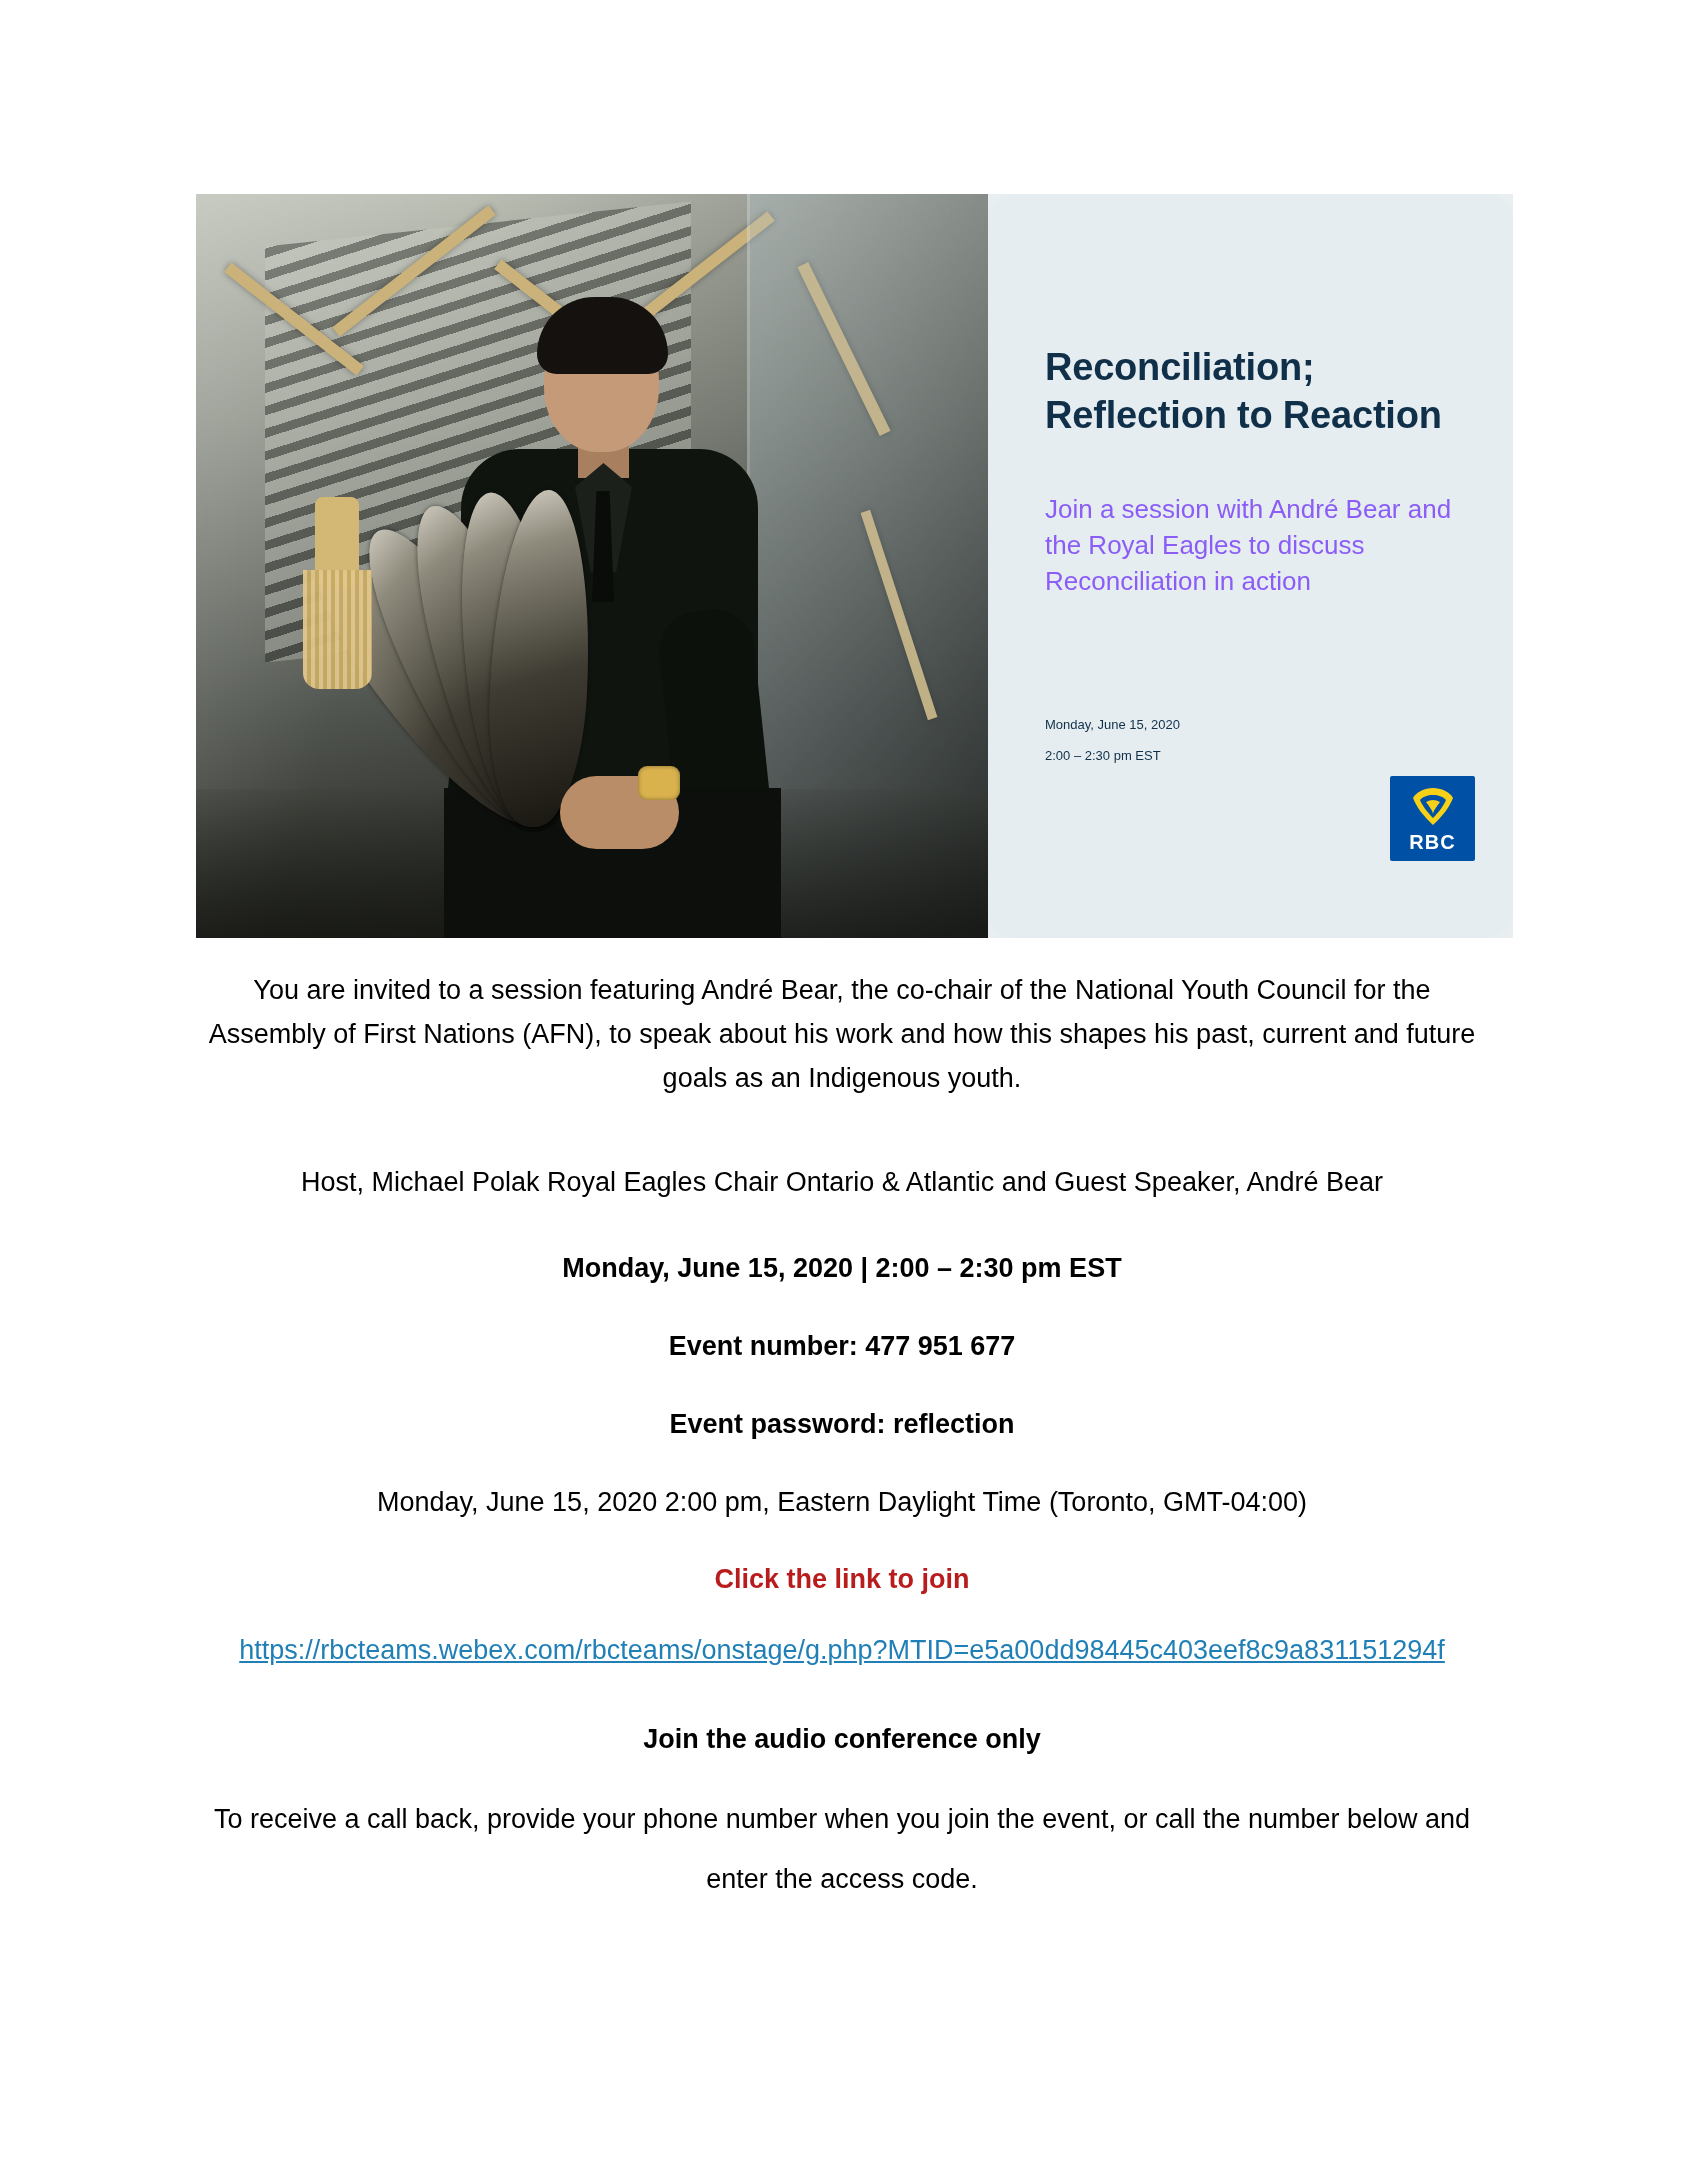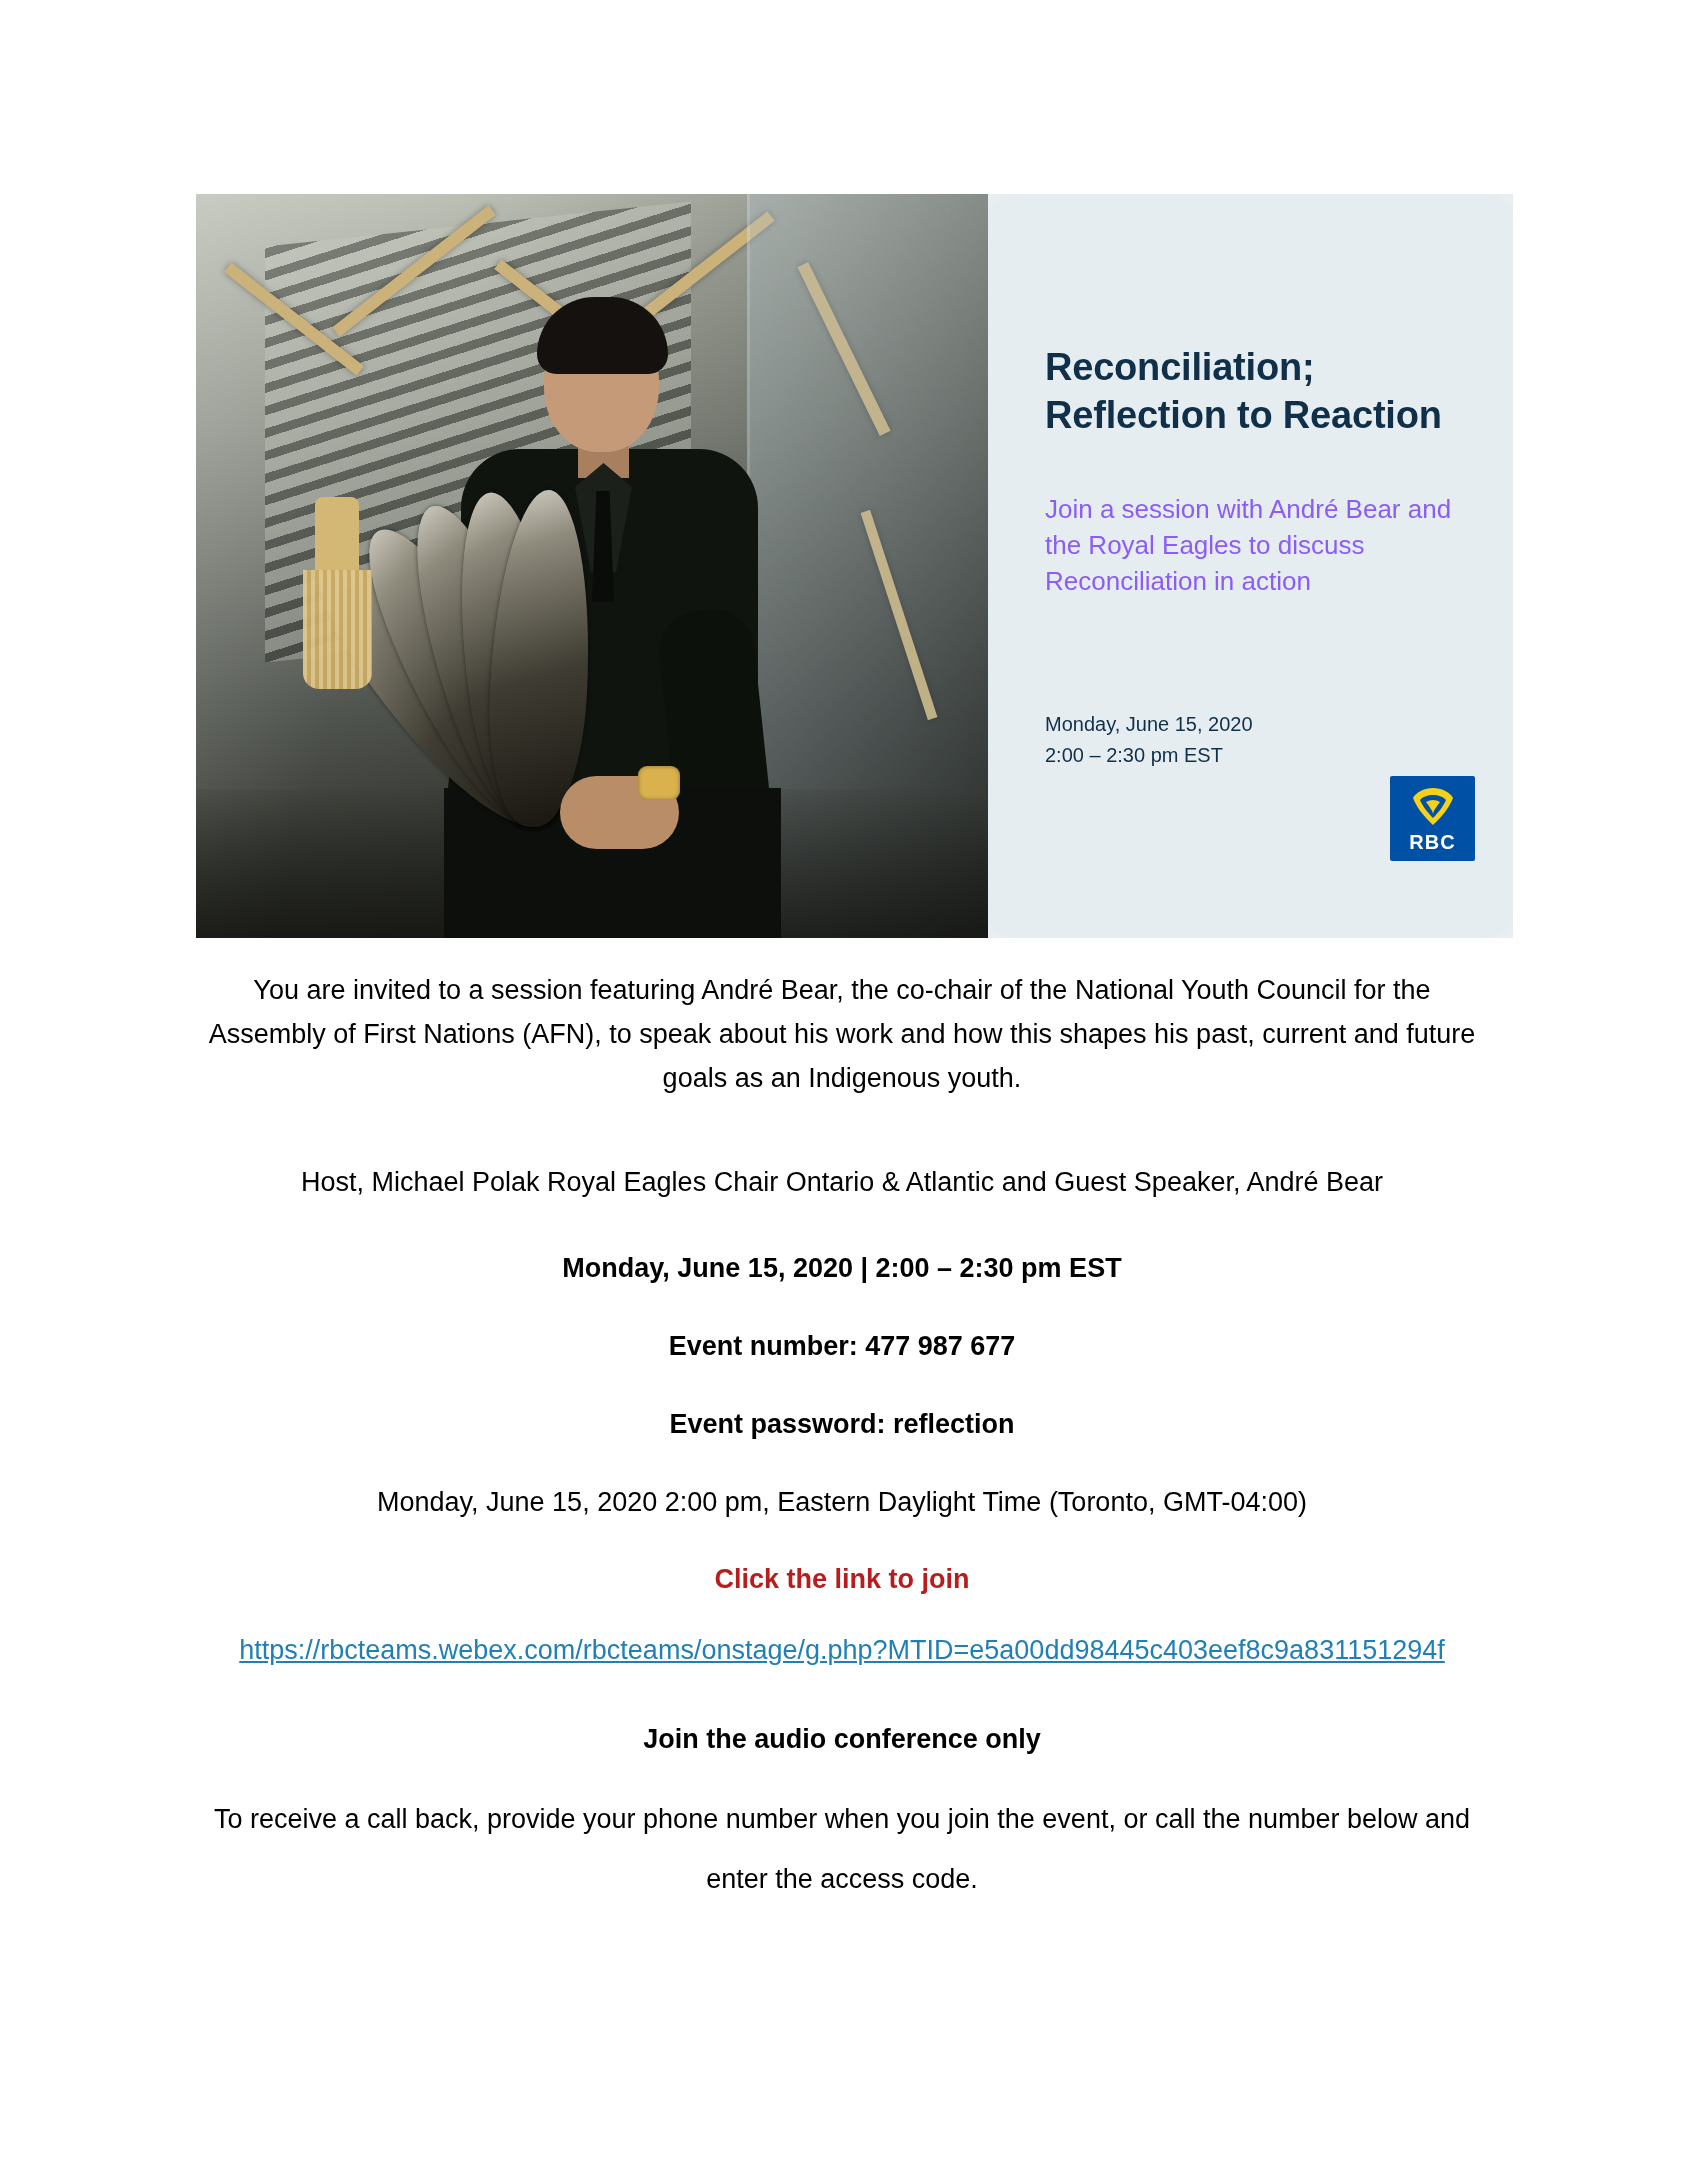--- a/index.html
+++ b/index.html
@@ -270,21 +270,21 @@
     width: 446px;
     font-size: 26px;
     line-height: 36px;
     color: #8b5cf6;
   }
   .bt-date {
     position: absolute;
     left: 57px;
     top: 515px;
     width: 416px;
-    font-size: 20px;
+    font-size: 13px;
     line-height: 31px;
     color: #10304a;
   }
   .rbc-logo {
     position: absolute;
     right: 38px;
     bottom: 77px;
     width: 85px;
     height: 85px;
     background: #0051a5;
@@ -427,21 +427,21 @@
   </div>
 
   <div class="body-copy">
 
     <p class="p intro">You are invited to a session featuring André Bear, the co-chair of the National Youth Council for the Assembly of First Nations (AFN), to speak about his work and how this shapes his past, current and future goals as an Indigenous youth.</p>
 
     <p class="p host">Host, Michael Polak Royal Eagles Chair Ontario &amp; Atlantic and Guest Speaker, André Bear</p>
 
     <p class="p bold spaced">Monday, June 15,  2020  |  2:00 – 2:30 pm EST</p>
 
-    <p class="p bold spaced">Event number: 477 987 677</p>
+    <p class="p bold spaced">Event number: 477 951 677</p>
 
     <p class="p bold spaced">Event password: reflection</p>
 
     <p class="p spaced">Monday, June 15, 2020  2:00 pm, Eastern Daylight Time (Toronto, GMT-04:00)</p>
 
     <p class="click-join">Click the link to join</p>
 
     <a class="link" href="#">https://rbcteams.webex.com/rbcteams/onstage/g.php?MTID=e5a00dd98445c403eef8c9a831151294f</a>
 
     <div class="gap"></div>

